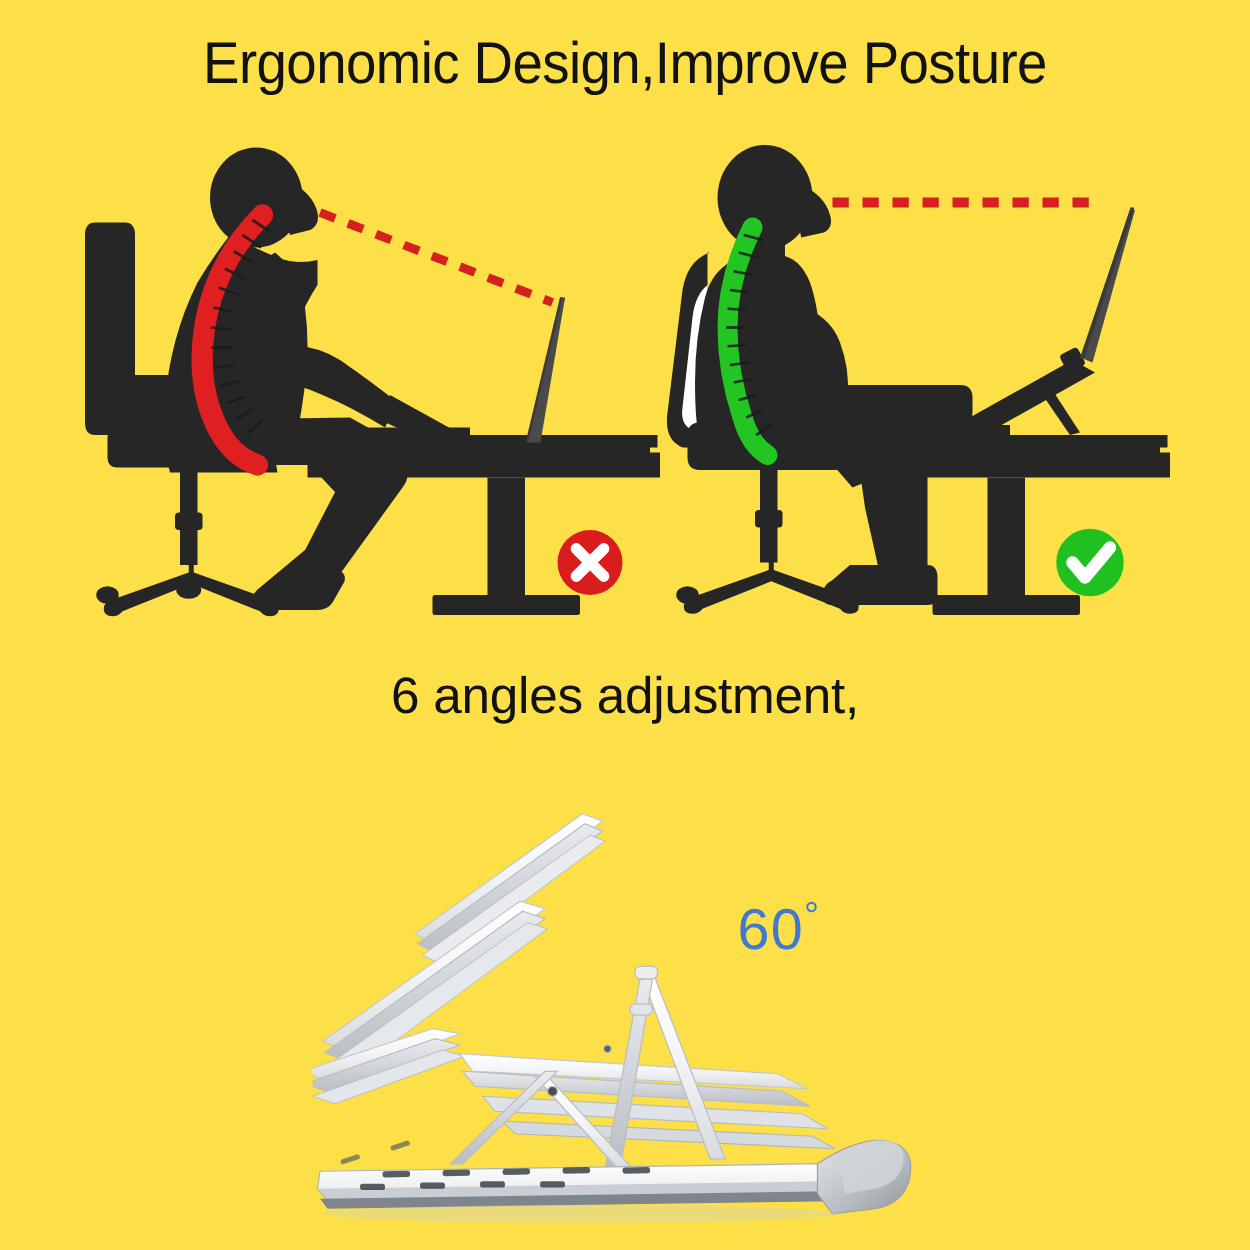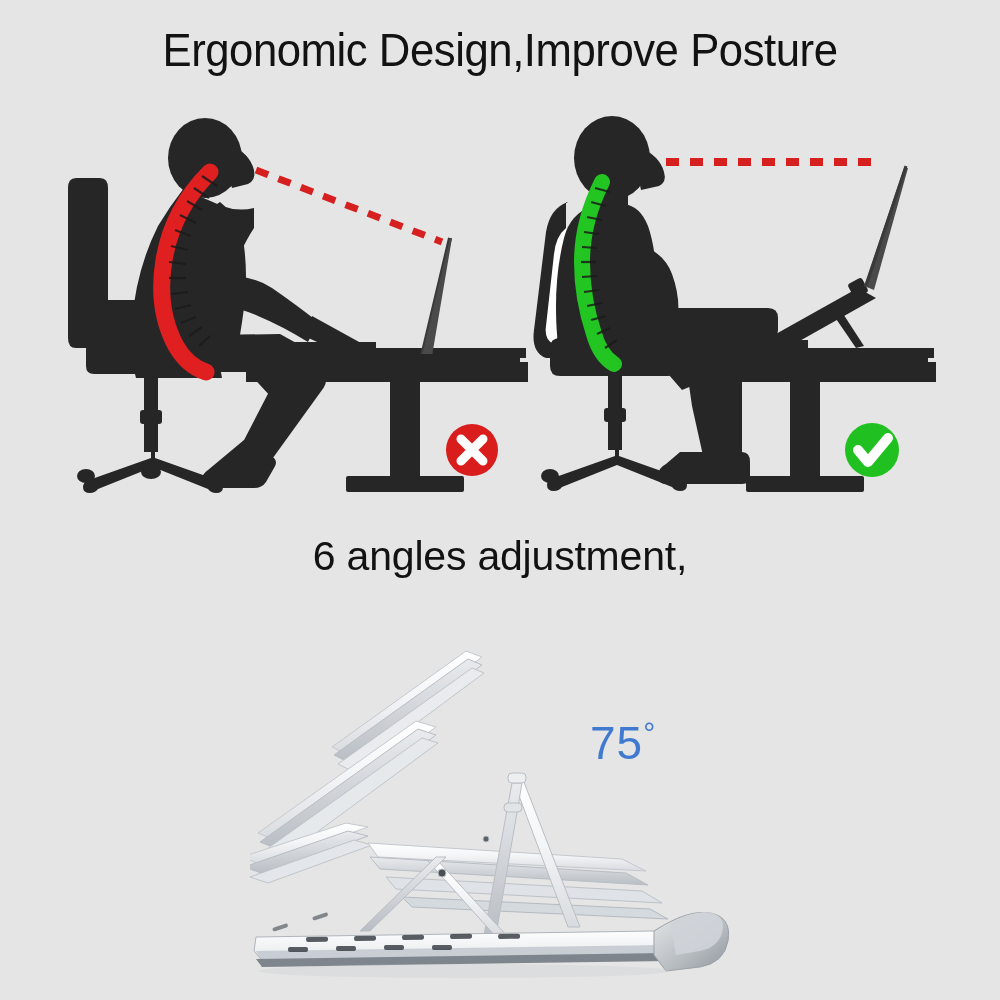--- a/index.html
+++ b/index.html
@@ -12,21 +12,21 @@
     width: 1000px;
     height: 1000px;
     font-family: "Liberation Sans", "DejaVu Sans", sans-serif;
     overflow: hidden;
     position: relative;
   }
   .page {
     position: relative;
     width: 1000px;
     height: 1000px;
-    background: #e5e5e5;
+    background: #fde047;
   }
 
   
   .headline {
     position: absolute;
     top: 22px;
     left: 0;
     width: 1000px;
     text-align: center;
     font-size: 47px;
@@ -387,16 +387,16 @@
       <g>
         <path d="M404,286 q34,-22 56,-18 q22,4 18,28 q-4,22 -28,26 l-34,4 l-12,-16 z" fill="url(#lipGrad)" stroke="#9ba1a7" stroke-width="1"></path>
         <path d="M420,278 q26,-14 42,-10 q14,4 10,20 q-4,14 -22,18 l-24,4 z" fill="#cfd4d9" opacity="0.9"></path>
       </g>
 
       <ellipse cx="214" cy="326" rx="206" ry="7" fill="#c9ced3" opacity="0.35"></ellipse>
     </svg>
   </div>
 
   <div class="angle-label">
-    <span>75</span><span class="deg">°</span>
+    <span>60</span><span class="deg">°</span>
   </div>
 
 </div>
 
 </body></html>

